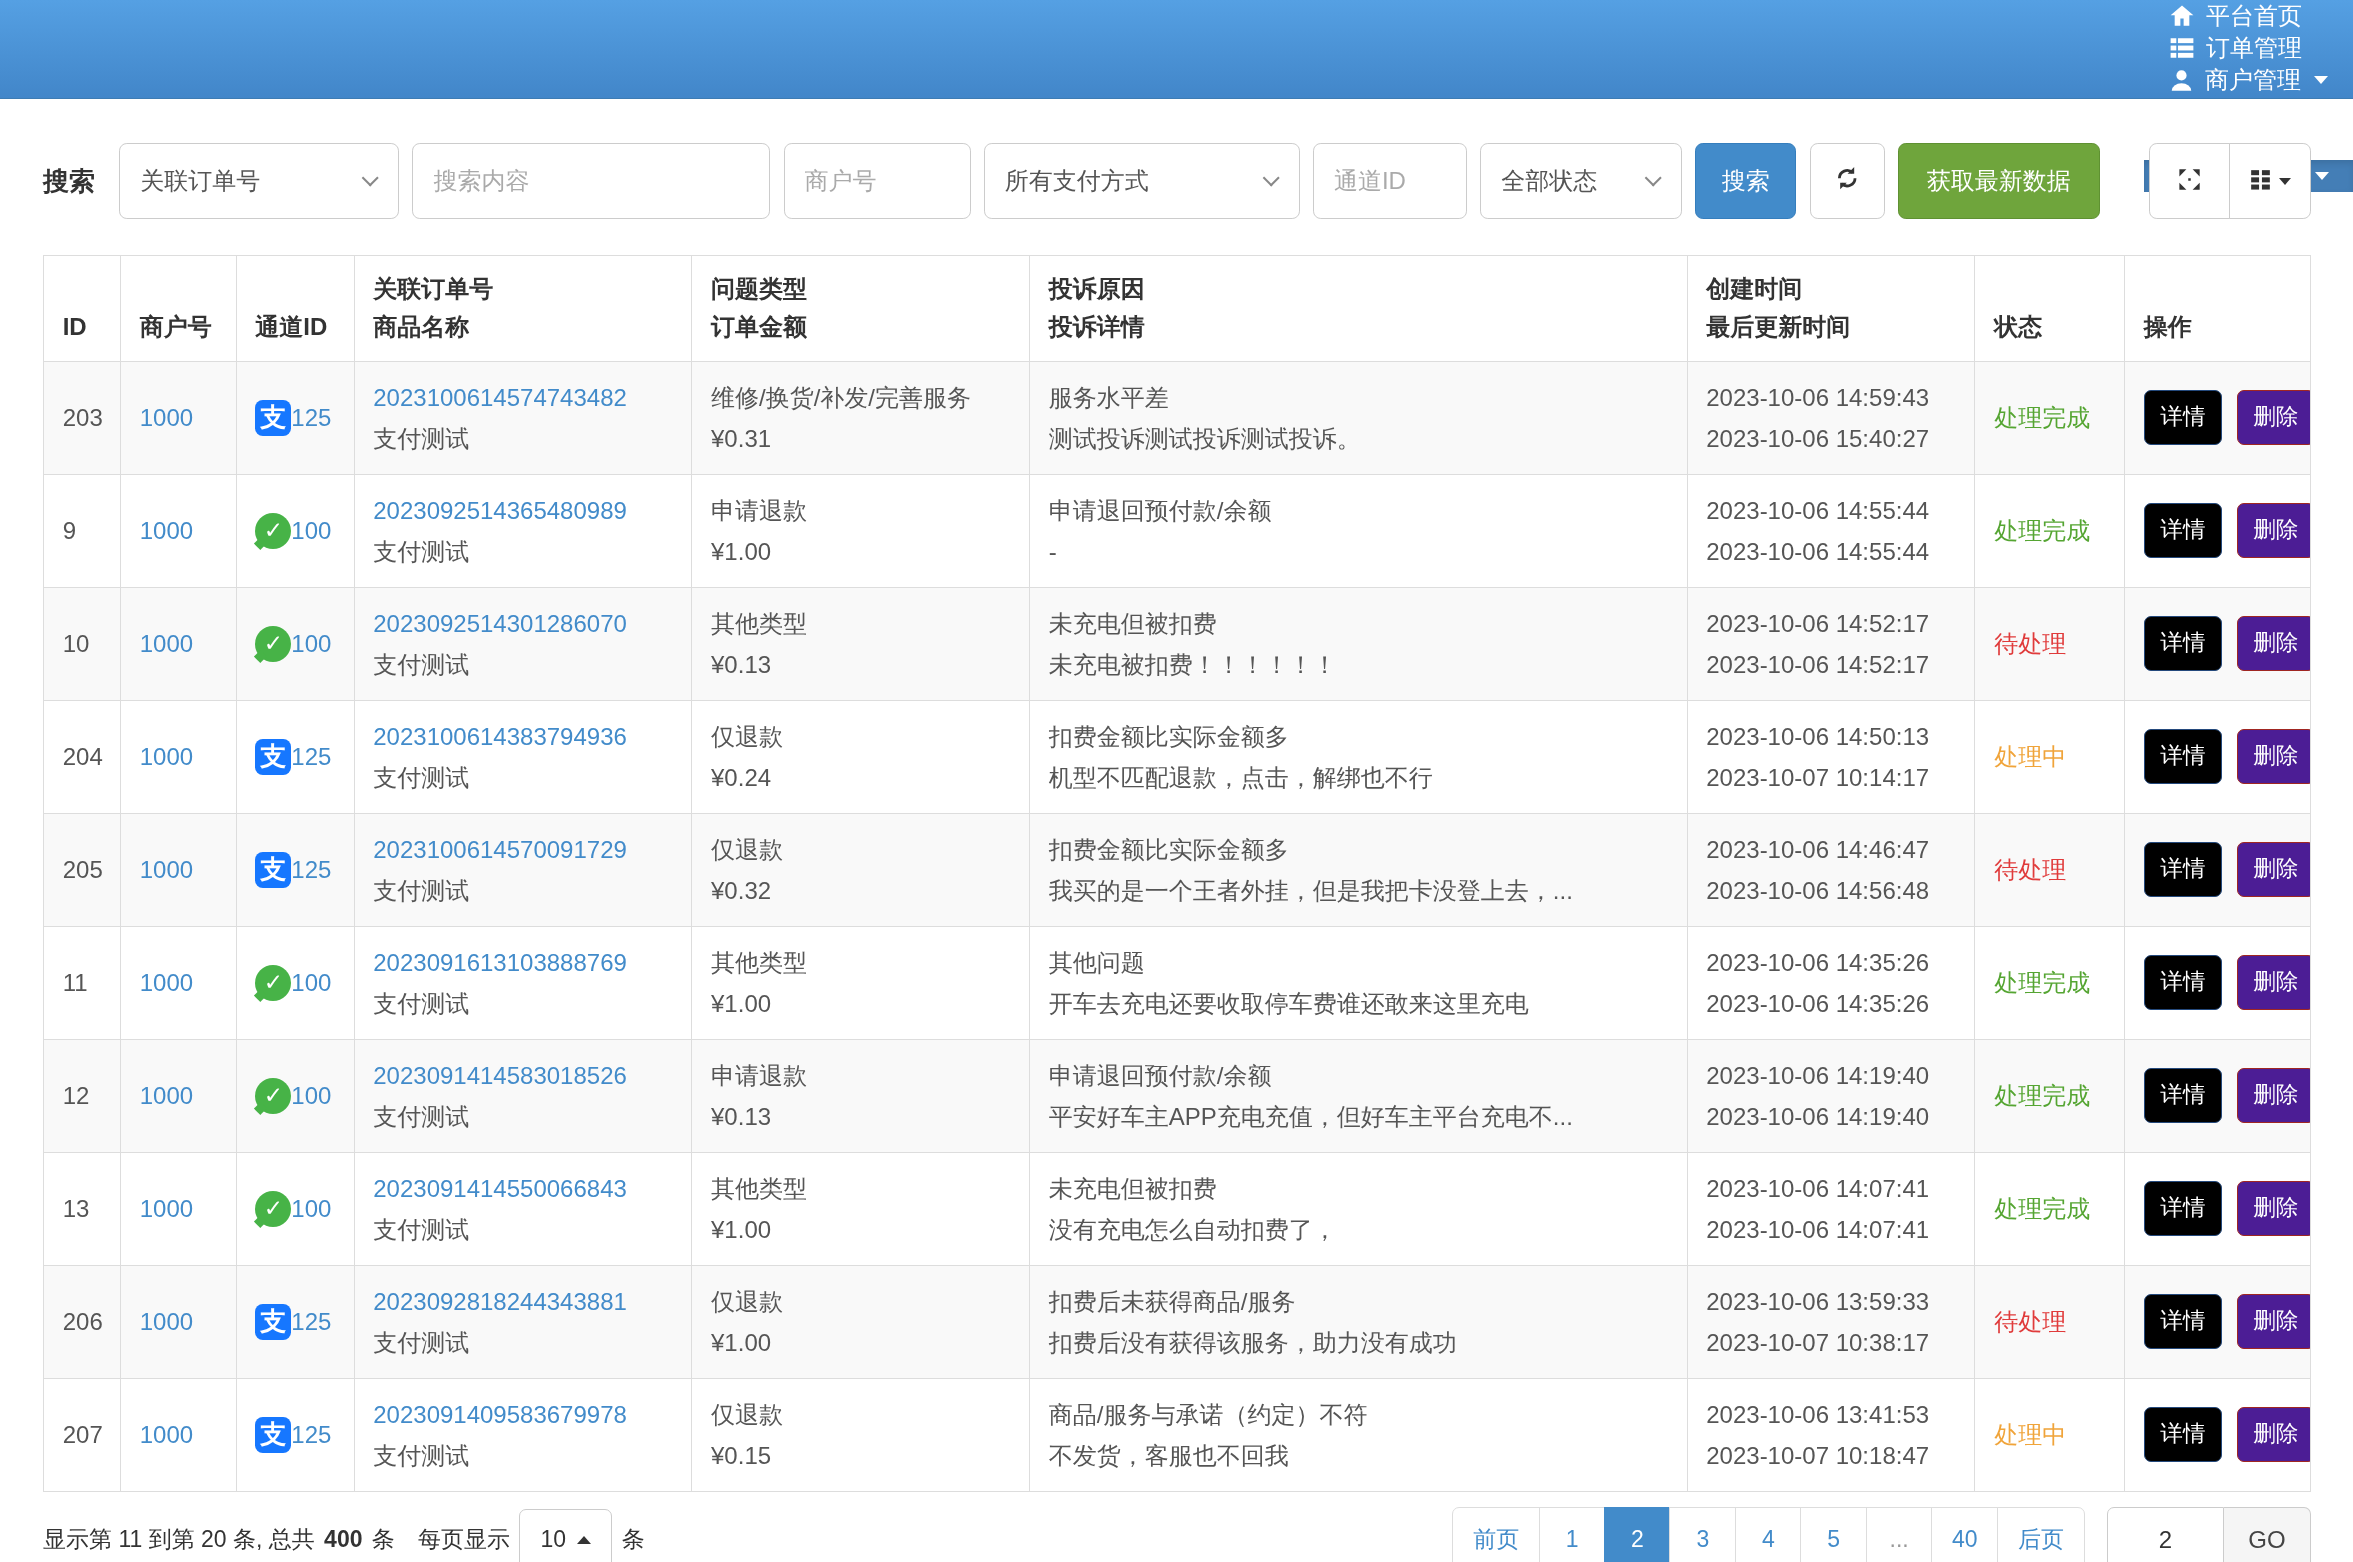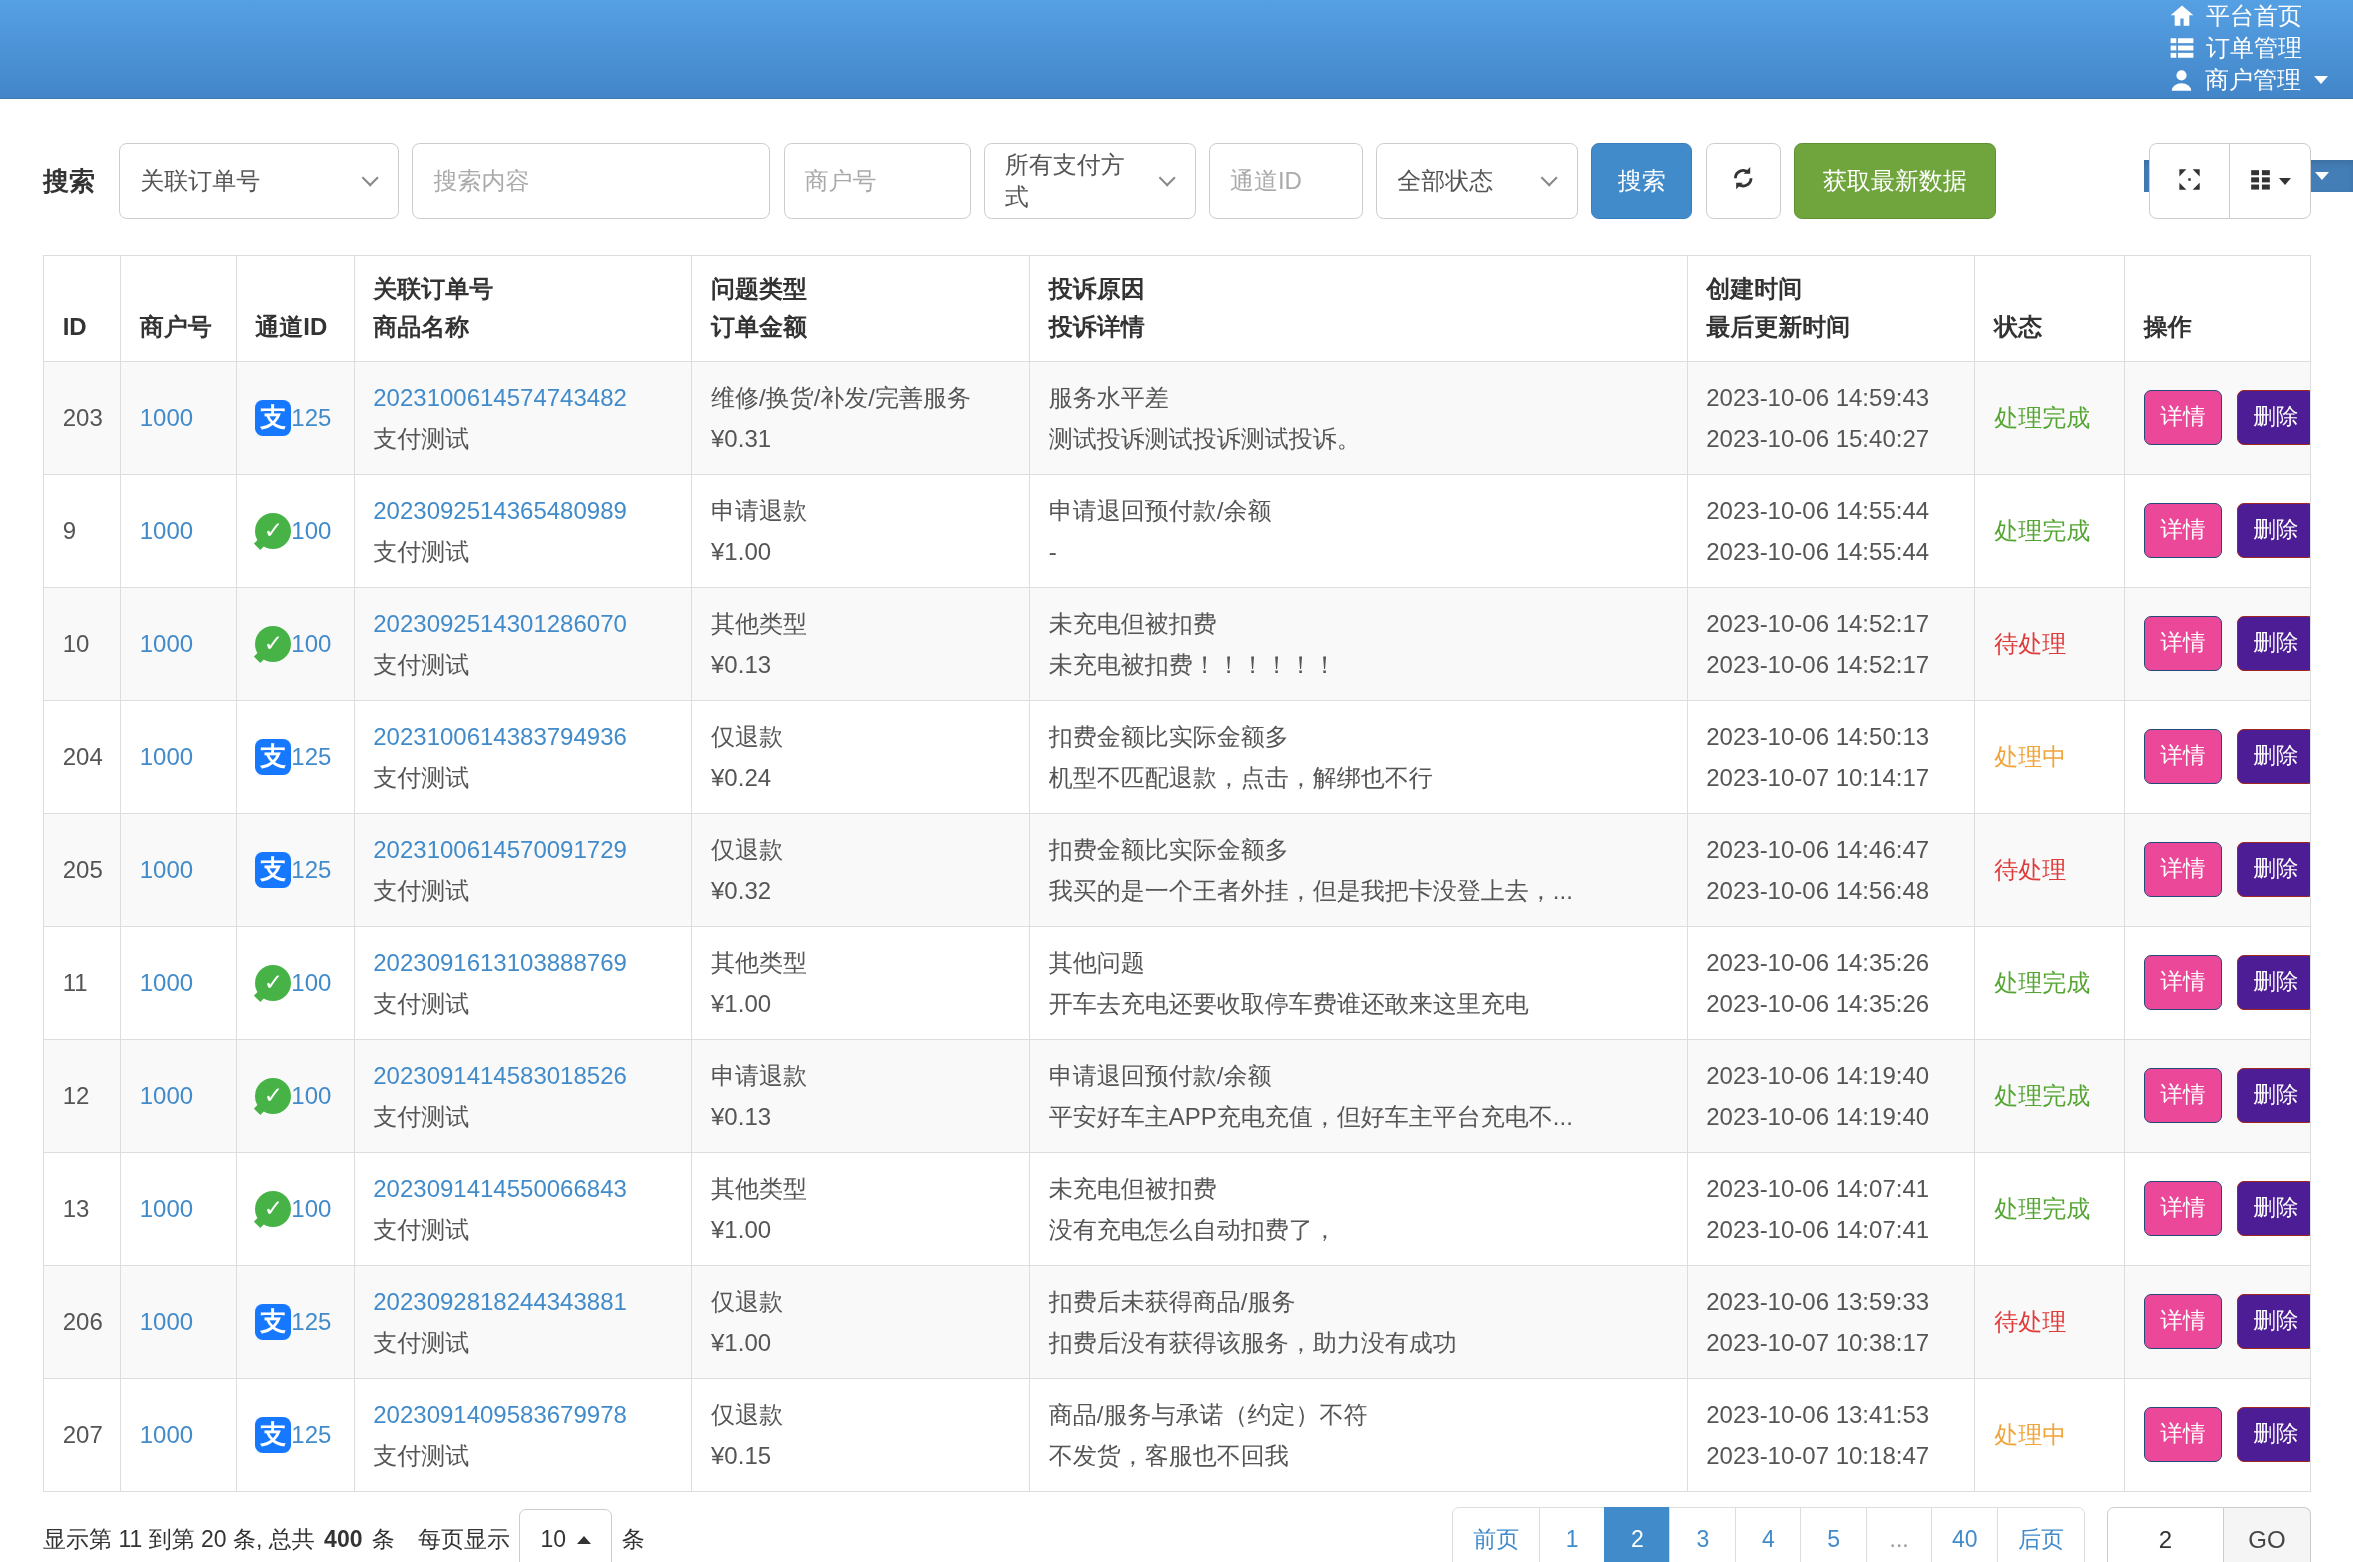--- a/index.html
+++ b/index.html
@@ -24,21 +24,21 @@
   .toolbar { display: flex; align-items: center; margin: 44px 43px 36px 43px; gap: 13.2px; }
   .toolbar .lbl { font-size: 26px; font-weight: bold; color: #333; margin-right: 11px; }
   .ctl { height: 76px; border: 1.6px solid #ccc; border-radius: 7.8px; background: #fff;
     font-size: 24px; color: #555; padding: 0 20px; }
   .fakesel { display: flex; align-items: center; justify-content: space-between; cursor: pointer; }
   .chev { width: 12.4px; height: 12.4px; border-right: 2.3px solid #888; border-bottom: 2.3px solid #888;
     transform: rotate(45deg); margin: -6.2px 1.6px 0 14px; }
   input.ctl::placeholder { color: #aaa; }
   input.ctl { outline: none; }
   .w-select1 { width: 280px; } .w-input1 { width: 358px; } .w-input2 { width: 187px; }
-  .w-select2 { width: 212px; } .w-input3 { width: 154px; } .w-select3 { width: 202px; }
+  .w-select2 { width: 316px; } .w-input3 { width: 154px; } .w-select3 { width: 202px; }
   .btn { border: none; cursor: pointer; border-radius: 7.8px; height: 76px;
     font-size: 24px; display: inline-flex; align-items: center; justify-content: center; }
   .btn-search { width: 101px; background: #428bca; color: #fff; border: 1.6px solid #357ebd; }
   .btn-refresh { width: 75px; background: #fff; border: 1.6px solid #ccc; }
   .btn-fetch { width: 202px; background: #6fa53c; color: #fff; border: 1.6px solid #5f9132; }
   .right-tools { margin-left: auto; display: flex; }
   .tool-btn { width: 82px; height: 76px; background: #fff; border: 1.6px solid #ccc;
     display: inline-flex; align-items: center; justify-content: center; gap: 6.2px; cursor: pointer; }
   .tool-btn:first-child { border-radius: 7.8px 0 0 7.8px; }
   .tool-btn:last-child { border-radius: 0 7.8px 7.8px 0; margin-left: -1.6px; }
@@ -63,21 +63,21 @@
   .chan-icon.wechat { background: #47b347; border-radius: 50%; font-size: 23px; }
   .chan-icon.wechat::before { content: "✓"; font-weight: bold; }
   .chan-icon.wechat::after { content: ""; position: absolute; left: 0.8px; bottom: 1.6px;
     width: 8.6px; height: 8.6px; background: #47b347; transform: rotate(45deg); z-index: -0; }
   .status { font-size: 24px; }
   .status.done { color: #55a532; }
   .status.pending { color: #e03b3b; }
   .status.processing { color: #f0a43a; }
   .btn-act { border-radius: 7px; color: #fff; font-size: 22.6px; padding: 7px 15.6px;
     cursor: pointer; margin-right: 7.8px; display: inline-block; }
-  .btn-detail { background: #ec4899; border: 1.6px solid #24497c; }
+  .btn-detail { background: #000000; border: 1.6px solid #24497c; }
   .btn-del { background: #4c1d95; border: 1.6px solid #a02622; }
 
   
   .pagebar { display: flex; align-items: center; margin: 15.6px 43px 0 43px; }
   .pg-left { display: flex; align-items: center; font-size: 23px; color: #333; gap: 9.3px; }
   .pg-left b { font-weight: bold; }
   .pgsize-btn { height: 61px; min-width: 93px; background: #fff; border: 1.6px solid #ccc;
     border-radius: 7px; display: inline-flex; align-items: center; justify-content: center;
     gap: 11px; font-size: 23px; color: #333; cursor: pointer; }
   .caret-up { width: 0; height: 0; border-left: 7px solid transparent;

